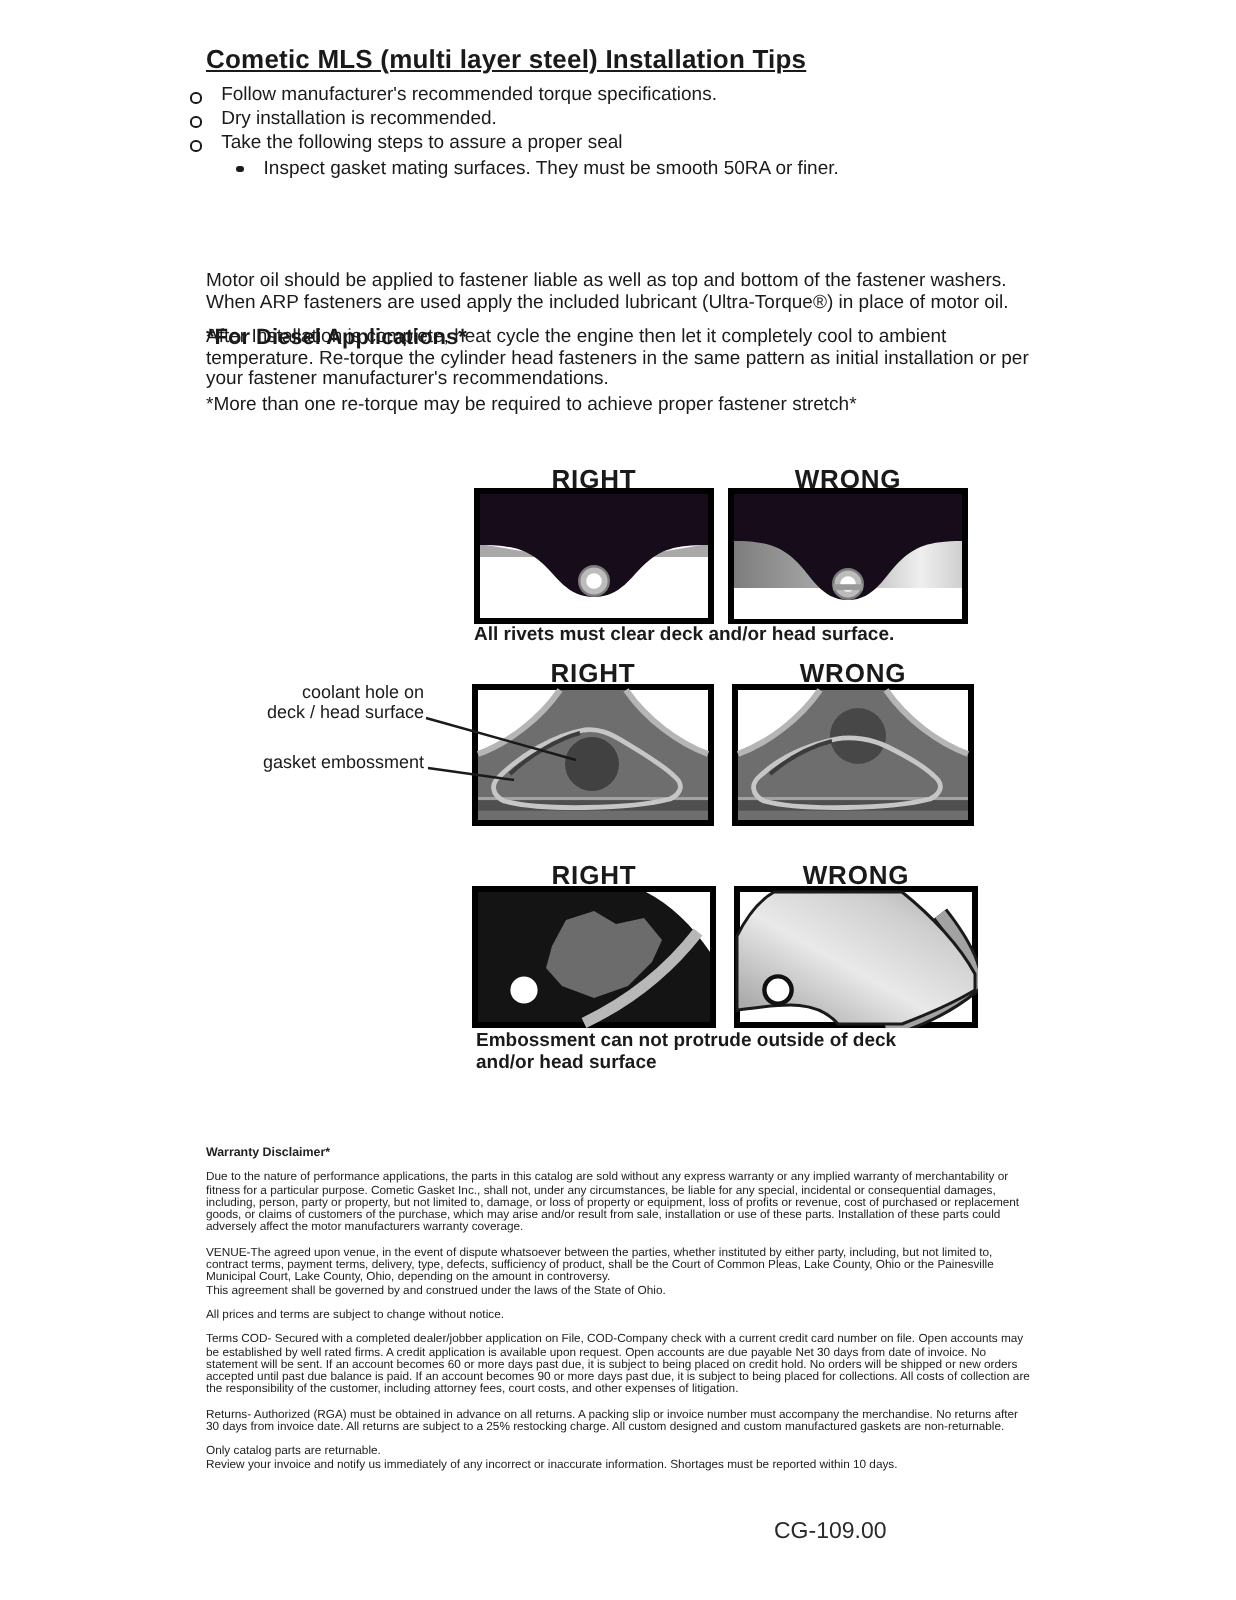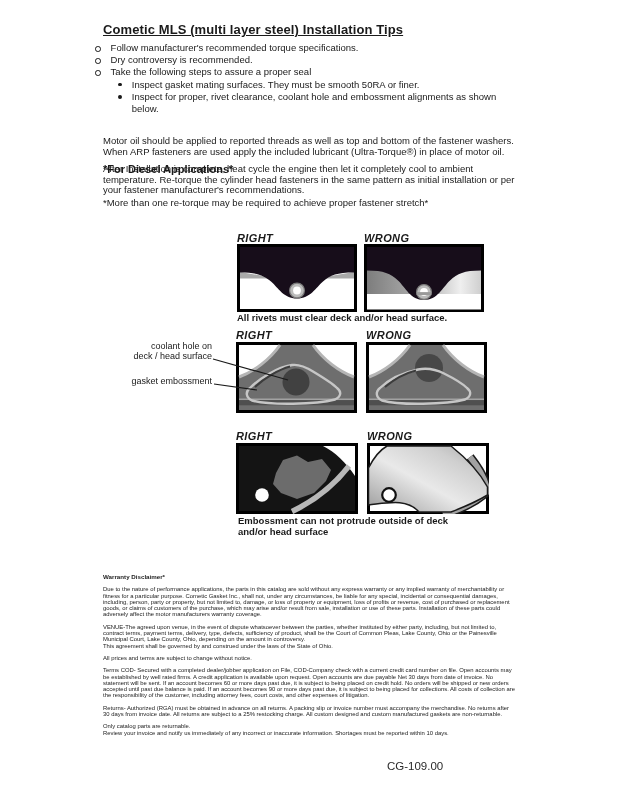--- a/index.html
+++ b/index.html
@@ -11,21 +11,21 @@
   .bullets{left:95px;top:42px;width:430px;font-size:9.5px;line-height:12.2px;}
   .b-row{display:flex;align-items:flex-start;gap:6px;}
   .b-row.sub{padding-left:23px;}
   .mk{flex:0 0 auto;display:inline-block;width:3.6px;height:3.6px;border-radius:50%;margin:4px 4px 0 0;}
   .mk.open{border:1px solid #1a1a1a;}
   .mk.fill{background:#1a1a1a;width:3.8px;height:3.8px;}
   .diesel-h{left:103px;top:120px;font-size:11px;font-weight:bold;margin-top:43px;}
   .para{left:103px;width:412px;font-size:9.5px;line-height:10.6px;}
   .p1{top:136px;}.p2{top:164px;}.p3{top:198px;}
   
-  .dg-label{font-size:11px;font-weight:bold;text-align:left;width:120px;letter-spacing:.4px;font-style:italic;}
+  .dg-label{font-size:13px;font-weight:bold;text-align:center;width:120px;letter-spacing:.4px;}
   .cap{font-size:9.5px;font-weight:bold;line-height:10.5px;}
   .side-label{font-size:9px;line-height:9.5px;text-align:right;width:117px;left:95px;}
   svg{display:block;}
   
   .disc{left:103px;top:574px;width:414px;font-size:5.9px;line-height:6.3px;color:#222;}
   .disc .h{font-weight:bold;font-size:6.2px;margin-bottom:6px;}
   .disc .pg{margin:0 0 6px 0;}
   .disc .pt{margin:0;}
   .footer-code{left:387px;top:760px;font-size:11.5px;color:#2a2a2a;}
 </style>
@@ -36,38 +36,34 @@
 
   <div class="abs title">Cometic MLS (multi layer steel) Installation Tips</div>
 
   <div class="abs bullets">
     <div class="b-row">
       <span class="mk open"></span>
       <span>Follow manufacturer's recommended torque specifications.</span>
     </div>
     <div class="b-row">
       <span class="mk open"></span>
-      <span>Dry controversy is recommended.</span>
+      <span>Dry installation is recommended.</span>
     </div>
     <div class="b-row">
       <span class="mk open"></span>
       <span>Take the following steps to assure a proper seal</span>
     </div>
     <div class="b-row sub">
       <span class="mk fill"></span>
       <span>Inspect gasket mating surfaces.  They must be smooth 50RA or finer.</span>
     </div>
-    <div class="b-row sub">
-      <span class="mk fill"></span>
-      <span>Inspect for proper, rivet clearance, coolant hole and embossment alignments as shown below.</span>
-    </div>
   </div>
 
   <div class="abs diesel-h">*For Diesel Applications*</div>
-  <div class="abs para p1">Motor oil should be applied to reported threads as well as top and bottom of the fastener washers. When ARP fasteners are used apply the included lubricant (Ultra-Torque®) in place of motor oil.</div>
+  <div class="abs para p1">Motor oil should be applied to fastener liable as well as top and bottom of the fastener washers. When ARP fasteners are used apply the included lubricant (Ultra-Torque®) in place of motor oil.</div>
   <div class="abs para p2">After Installation is complete, heat cycle the engine then let it completely cool to ambient temperature. Re-torque the cylinder head fasteners in the same pattern as initial installation or per your fastener manufacturer's recommendations.</div>
   <div class="abs para p3">*More than one re-torque may be required to achieve proper fastener stretch*</div>
 
   <div class="abs dg-label" style="left:237px;top:232px;">RIGHT</div>
   <div class="abs dg-label" style="left:364px;top:232px;">WRONG</div>
 
   <svg class="abs" style="left:237px;top:244px;" width="120" height="68" viewBox="0 0 120 68">
     <rect x="1.5" y="1.5" width="117" height="65" fill="#ffffff" stroke="#000" stroke-width="3"></rect>
     <polygon points="3,28 42,34.5 3,34.5" fill="#a9a9a9"></polygon>
     <polygon points="117,28 78,34.5 117,34.5" fill="#a9a9a9"></polygon>

